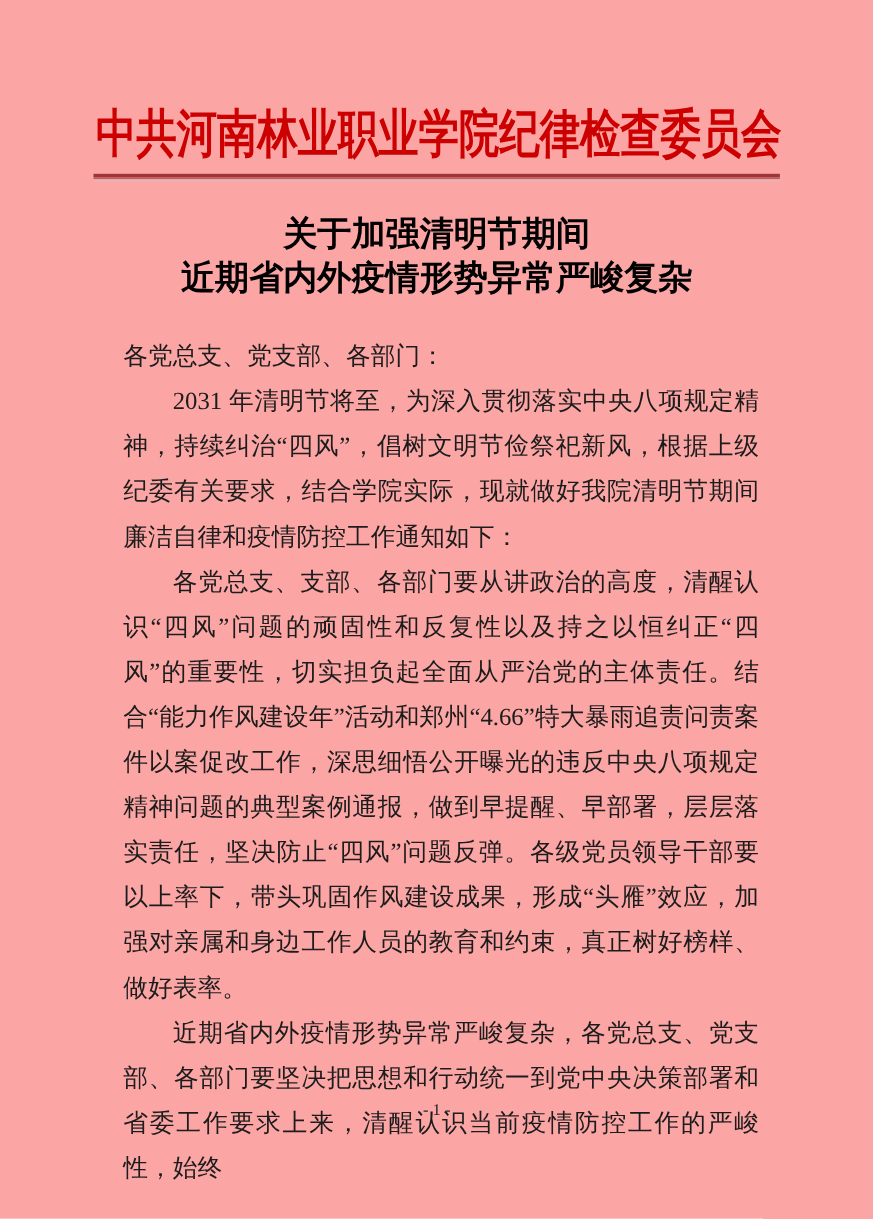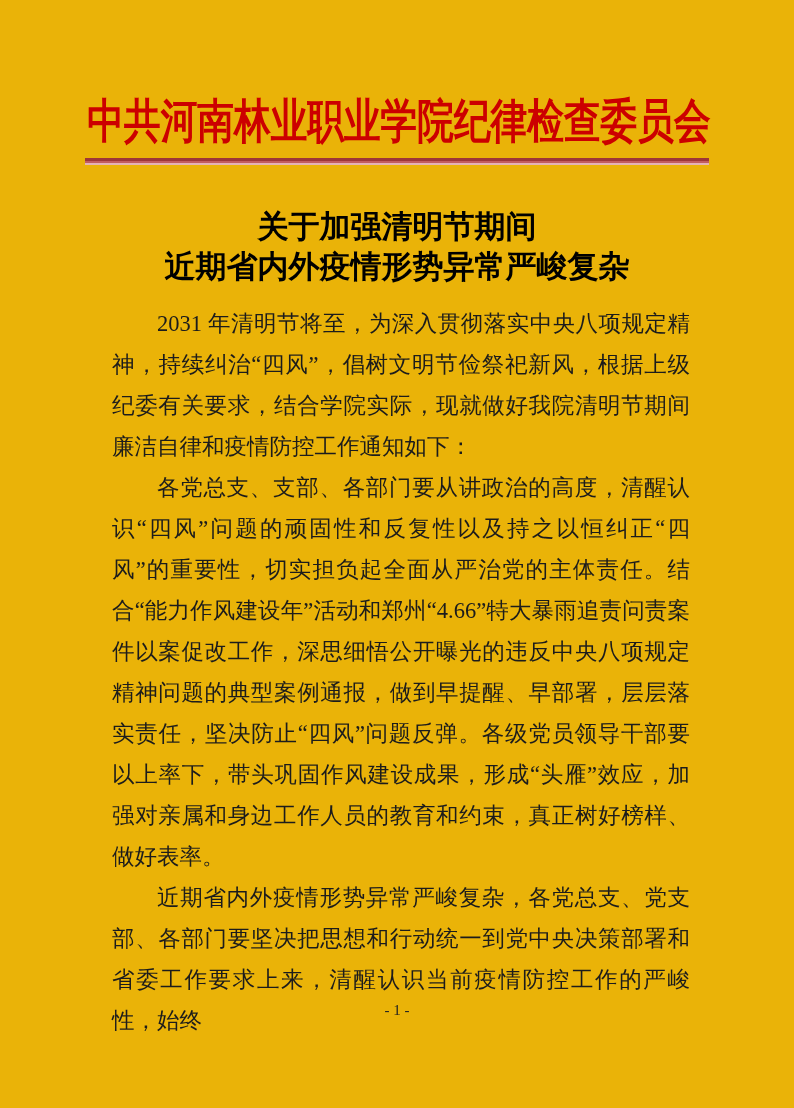--- a/index.html
+++ b/index.html
@@ -4,21 +4,21 @@
 <style>
   html, body {
     margin: 0;
     padding: 0;
     background: #ffffff;
   }
   .page {
     position: relative;
     width: 794px;
     height: 1108px;
-    background: #eab308;
+    background: #fca5a5;
     overflow: hidden;
     font-family: "Liberation Serif", "DejaVu Serif", serif;
     color: var(--text, #1c1c1c);
   }
   .issuer {
     position: absolute;
     top: 90px;
     left: 0;
     right: 0;
     text-align: center;
@@ -35,21 +35,21 @@
     top: 158px;
     left: 85px;
     width: 624px;
     height: 7px;
   }
   .divider .band-dark  { height: 3px; background: var(--divider-dark,  #9e3638); }
   .divider .band-mid   { height: 2px; background: var(--divider-mid,   #c25d5f); }
   .divider .band-light { height: 2px; background: var(--divider-light, #e5b3b4); }
   .doc-title {
     position: absolute;
-    top: 207px;
+    top: 193px;
     left: 0;
     right: 0;
     margin: 0;
     text-align: center;
     font-size: 31px;
     font-weight: 700;
     line-height: 40px;
     color: #000000;
   }
   .doc-title span { display: block; }
@@ -90,20 +90,21 @@
     <div class="band-mid"></div>
     <div class="band-light"></div>
   </div>
 
   <h1 class="doc-title">
     <span>关于加强清明节期间</span>
     <span>近期省内外疫情形势异常严峻复杂</span>
   </h1>
 
   <div class="body-block">
+    <p class="salutation">各党总支、党支部、各部门：</p>
     <p class="para">2031 年清明节将至，为深入贯彻落实中央八项规定精神，持续纠治“四风”，倡树文明节俭祭祀新风，根据上级纪委有关要求，结合学院实际，现就做好我院清明节期间廉洁自律和疫情防控工作通知如下：</p>
     <p class="para">各党总支、支部、各部门要从讲政治的高度，清醒认识“四风”问题的顽固性和反复性以及持之以恒纠正“四风”的重要性，切实担负起全面从严治党的主体责任。结合“能力作风建设年”活动和郑州“4.66”特大暴雨追责问责案件以案促改工作，深思细悟公开曝光的违反中央八项规定精神问题的典型案例通报，做到早提醒、早部署，层层落实责任，坚决防止“四风”问题反弹。各级党员领导干部要以上率下，带头巩固作风建设成果，形成“头雁”效应，加强对亲属和身边工作人员的教育和约束，真正树好榜样、做好表率。</p>
     <p class="para">近期省内外疫情形势异常严峻复杂，各党总支、党支部、各部门要坚决把思想和行动统一到党中央决策部署和省委工作要求上来，清醒认识当前疫情防控工作的严峻性，始终</p>
   </div>
 
   <div class="page-number">- 1 -</div>
 
 </div>
 
 </body></html>

